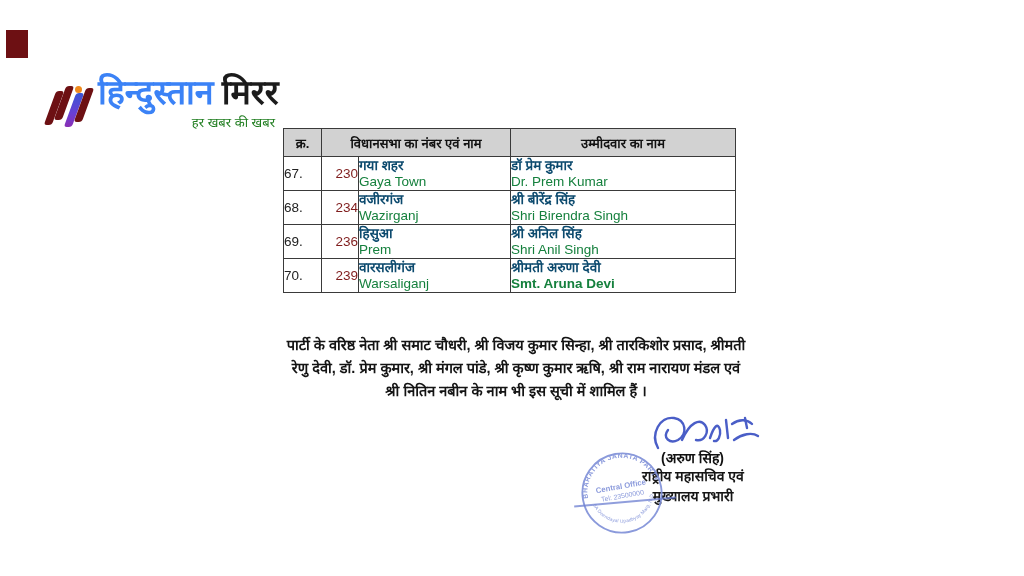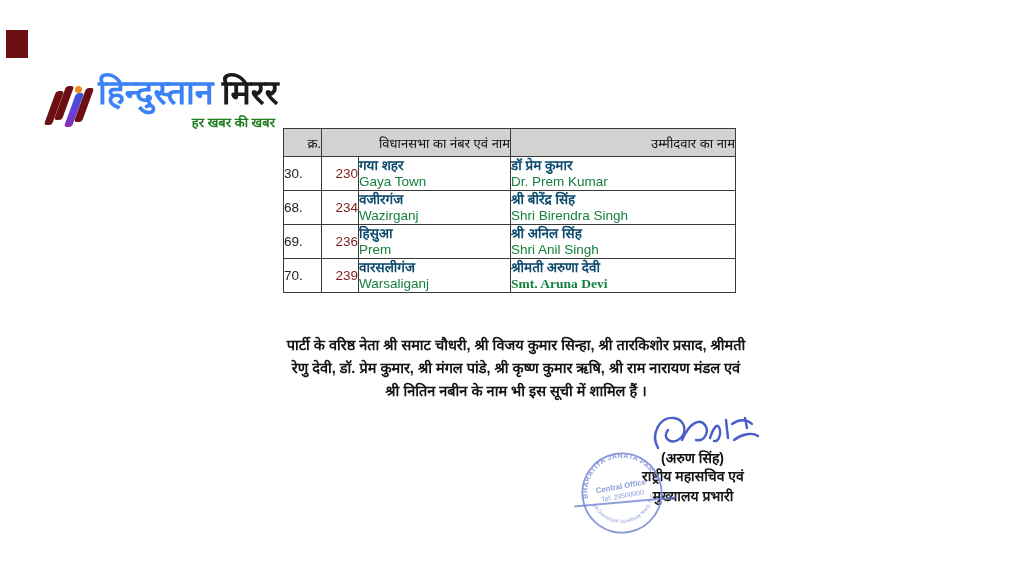--- a/index.html
+++ b/index.html
@@ -15,33 +15,33 @@
   .bar{position:absolute;width:8px;height:34px;border-radius:3px;transform:skewX(-20deg);background:#6d1013;}
   .bar.b1{left:2px;top:9px;}
   .bar.b2{left:12px;top:4px;}
   .bar.b3{left:22px;top:11px;background:linear-gradient(180deg,#3a56d4 0%,#6a3fd4 60%,#8a2fb4 100%);}
   .bar.b4{left:32px;top:6px;}
   .dot{position:absolute;left:27px;top:4px;width:7px;height:7px;border-radius:50%;background:#f08a1d;}
   .logo-textwrap{margin-left:6px;width:180px;}
   .logo-title{font-size:34px;font-weight:bold;line-height:40px;white-space:nowrap;letter-spacing:0px;}
   .logo-title .t1{color:#3b82f6;}
   .logo-title .t2{color:#1b1b1b;margin-left:8px;}
-  .logo-tagline{font-size:13px;font-weight:bold;color:#1f7d1f;text-align:right;margin-top:1px;width:177px;}
+  .logo-tagline{font-size:13px;font-weight:normal;color:#1f7d1f;text-align:right;margin-top:1px;width:177px;}
 
   
   table.list{position:absolute;left:283px;top:128px;width:452px;border-collapse:collapse;table-layout:fixed;}
   table.list th,table.list td{border:1.6px solid #3a3a3a;padding:0;vertical-align:middle;}
-  table.list th{background:#d2d2d2;height:27px;font-size:13px;font-weight:normal;color:#111;text-align:right;}
+  table.list th{background:#d2d2d2;height:27px;font-size:13px;font-weight:bold;color:#111;text-align:center;}
   table.list td{height:33px;font-size:13.5px;}
   td.sl{text-align:left;padding-left:7px;width:38px;color:#222;}
   td.num{text-align:right;width:37px;color:#7f1d1d;}
   td.nm,td.cd{text-align:left;padding:1px 0 1px 8px;vertical-align:top;}
   .hi{font-weight:600;line-height:16px;color:#0c4a6e;}
   .en{font-weight:400;line-height:16px;color:#15803d;}
-  tr.boldc .cd .hi,tr.boldc .cd .en{font-weight:700;font-family:Liberation Serif, serif;}
+  tr.boldc .cd .hi,tr.boldc .cd .en{font-weight:700;}
 
   
   .para{position:absolute;left:283px;top:334px;width:466px;font-size:14.5px;line-height:23px;
         font-weight:600;color:#141414;text-align:center;}
 
   
   .sig-svg{position:absolute;left:648px;top:412px;width:112px;height:46px;}
   .sig-name{position:absolute;left:592px;top:448px;width:132px;text-align:right;
             font-size:14px;font-weight:bold;color:#111;}
   .sig-title1{position:absolute;left:618px;top:466px;width:150px;text-align:center;
@@ -86,21 +86,21 @@
       </colgroup>
     <thead>
       <tr>
         <th>क्र.</th>
         <th colspan="2">विधानसभा का नंबर एवं नाम</th>
         <th>उम्मीदवार का नाम</th>
       </tr>
     </thead>
     <tbody>
       <tr>
-        <td class="sl">30.</td>
+        <td class="sl">67.</td>
         <td class="num">230</td>
         <td class="nm">
           <div class="hi">गया शहर</div>
           <div class="en">Gaya Town</div>
         </td>
         <td class="cd">
           <div class="hi">डॉ प्रेम कुमार</div>
           <div class="en">Dr. Prem Kumar</div>
         </td>
       </tr>

